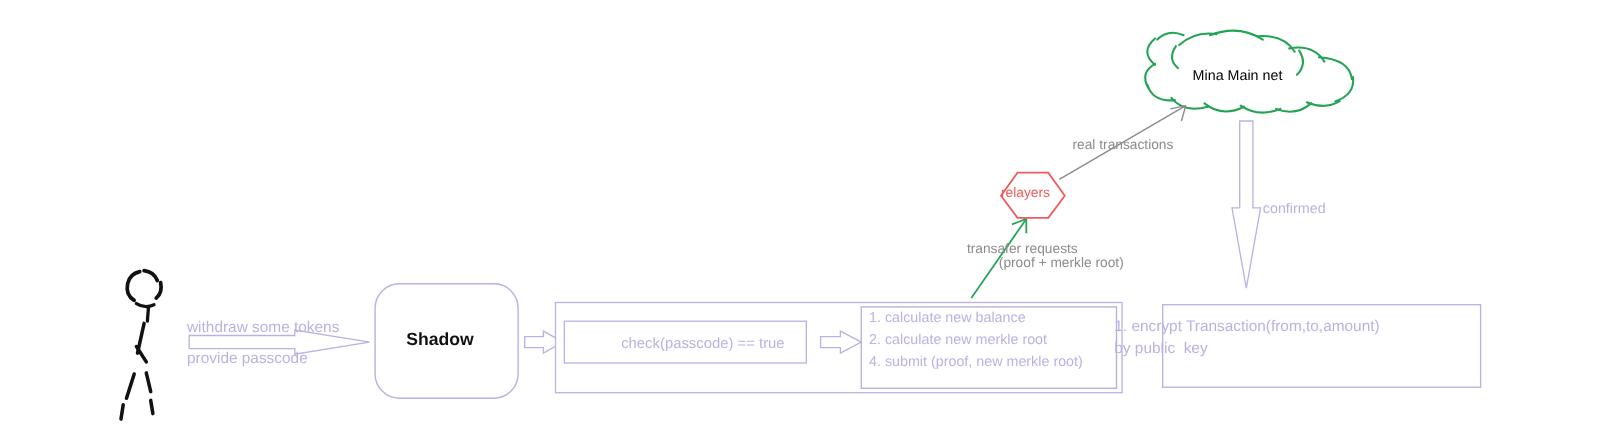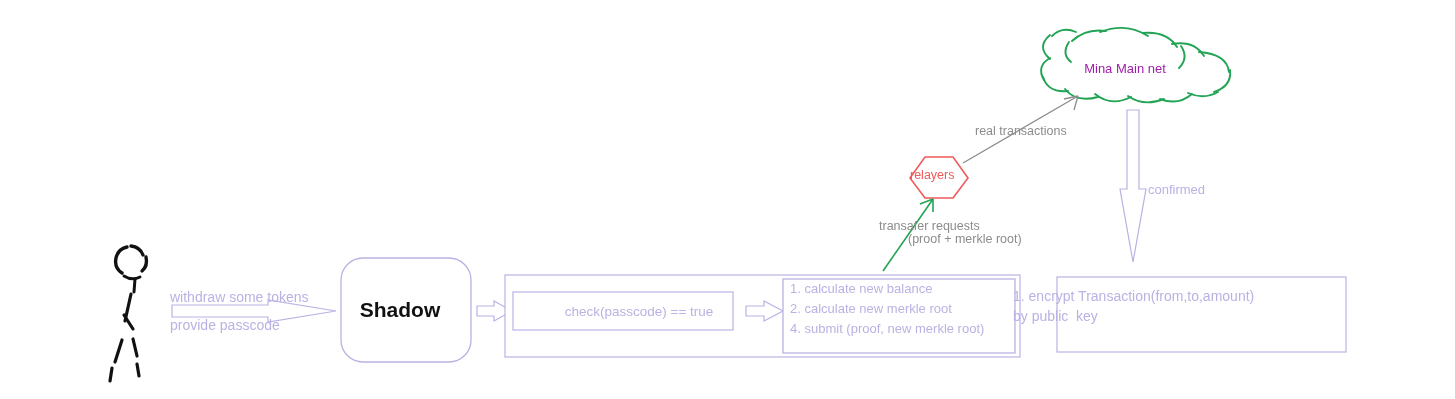--- a/index.html
+++ b/index.html
@@ -45,21 +45,21 @@
 
   #actor-line1 { left: 170px; top: 288px;  font-size: 14px; }
   #actor-line2 { left: 170px; top: 316px;  font-size: 14px; }
 
   #shadow-label {
     position: absolute;
     left: 341px; top: 258px;
     width: 118px; height: 104px;
     display: flex; align-items: center; justify-content: center;
     color: #111111;
-    font-size: 21px;
+    font-size: 16px;
     font-weight: bold;
     font-family: "Liberation Sans", sans-serif;
   }
 
   #check-label {
     position: absolute;
     left: 513px; top: 292px;
     width: 252px; height: 38px;
     display: flex; align-items: center; justify-content: center;
     color: #b9b2e3;
@@ -87,21 +87,21 @@
     line-height: 20px;
     font-family: "Liberation Sans", sans-serif;
   }
   #ipfs-list div { white-space: pre; }
 
   #cloud-label {
     position: absolute;
     left: 1045px; top: 61px;
     width: 160px;
     text-align: center;
-    color: #a21caf;
+    color: #000000;
     font-size: 13px;
     font-family: "Liberation Sans", sans-serif;
   }
 
   #relayers-label {
     position: absolute;
     left: 910px; top: 168px;
     width: 58px;
     text-align: left;
     color: #f05a5a;

